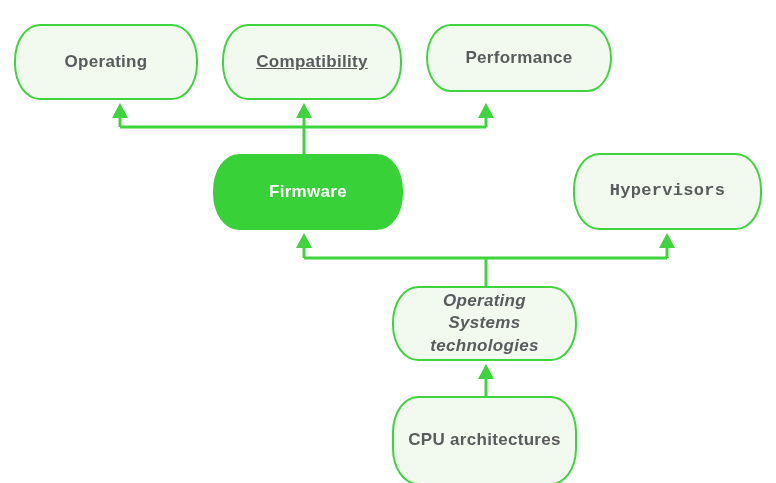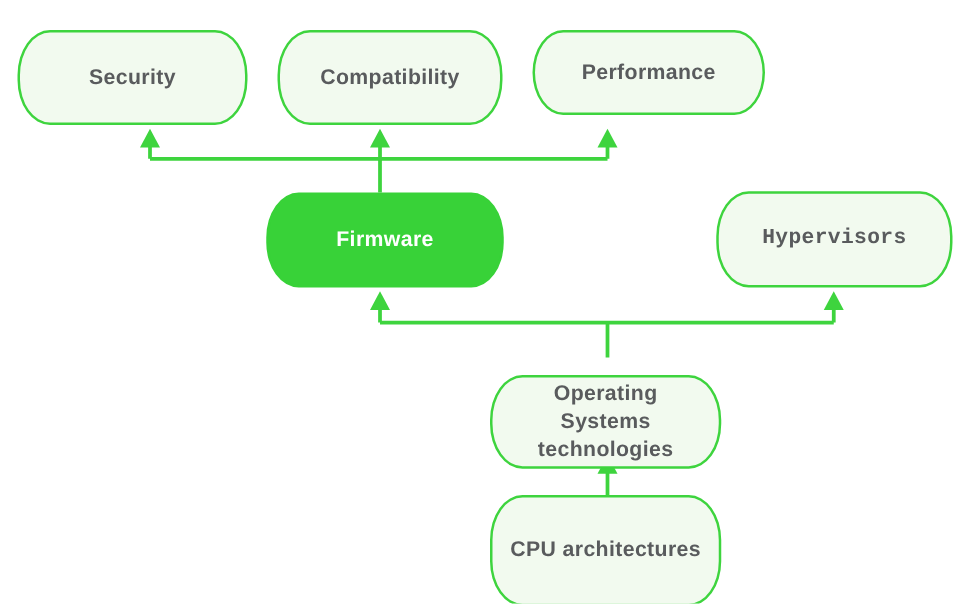--- a/index.html
+++ b/index.html
@@ -49,25 +49,25 @@
     color: var(--text-dark, #595b5d);
     padding: 0 12px;
   }
   .node.solid {
     background: var(--firmware-fill, #3ed43e);
     border-color: var(--firmware-fill, #3ed43e);
     color: var(--text-light, #ffffff);
   }
   
   .n-security      { left: 14px;  top: 24px;  width: 184px; height: 76px; }
-  .n-compatibility { left: 222px; top: 24px;  width: 180px; height: 76px; }
+  .n-compatibility { left: 222px; top: 24px;  width: 180px; height: 76px; text-decoration: underline; }
   .n-performance   { left: 426px; top: 24px;  width: 186px; height: 68px; }
   .n-firmware      { left: 213px; top: 154px; width: 190px; height: 76px; }
   .n-hypervisors   { left: 573px; top: 153px; width: 189px; height: 77px; font-family: Liberation Mono, monospace; }
-  .n-os-tech       { left: 392px; top: 300px; width: 185px; height: 75px; }
+  .n-os-tech       { left: 392px; top: 286px; width: 185px; height: 75px; font-style: italic; }
   .n-cpu-arch      { left: 392px; top: 396px; width: 185px; height: 89px; }
 </style>
 </head>
 <body>
 
 <div class="canvas">
 
   <svg class="connectors" viewBox="0 0 776 483" aria-hidden="true">
 
     <g>
@@ -83,21 +83,21 @@
       <polygon points="659,248 675,248 667,233"></polygon>
     </g>
 
     <g>
       <path d="M486 396 L486 378"></path>
       <polygon points="478,379 494,379 486,364"></polygon>
     </g>
   </svg>
 
   <div class="node n-security">
-    <span>Security</span>
+    <span>Operating</span>
   </div>
 
   <div class="node n-compatibility">
     <span>Compatibility</span>
   </div>
 
   <div class="node n-performance">
     <span>Performance</span>
   </div>
 

